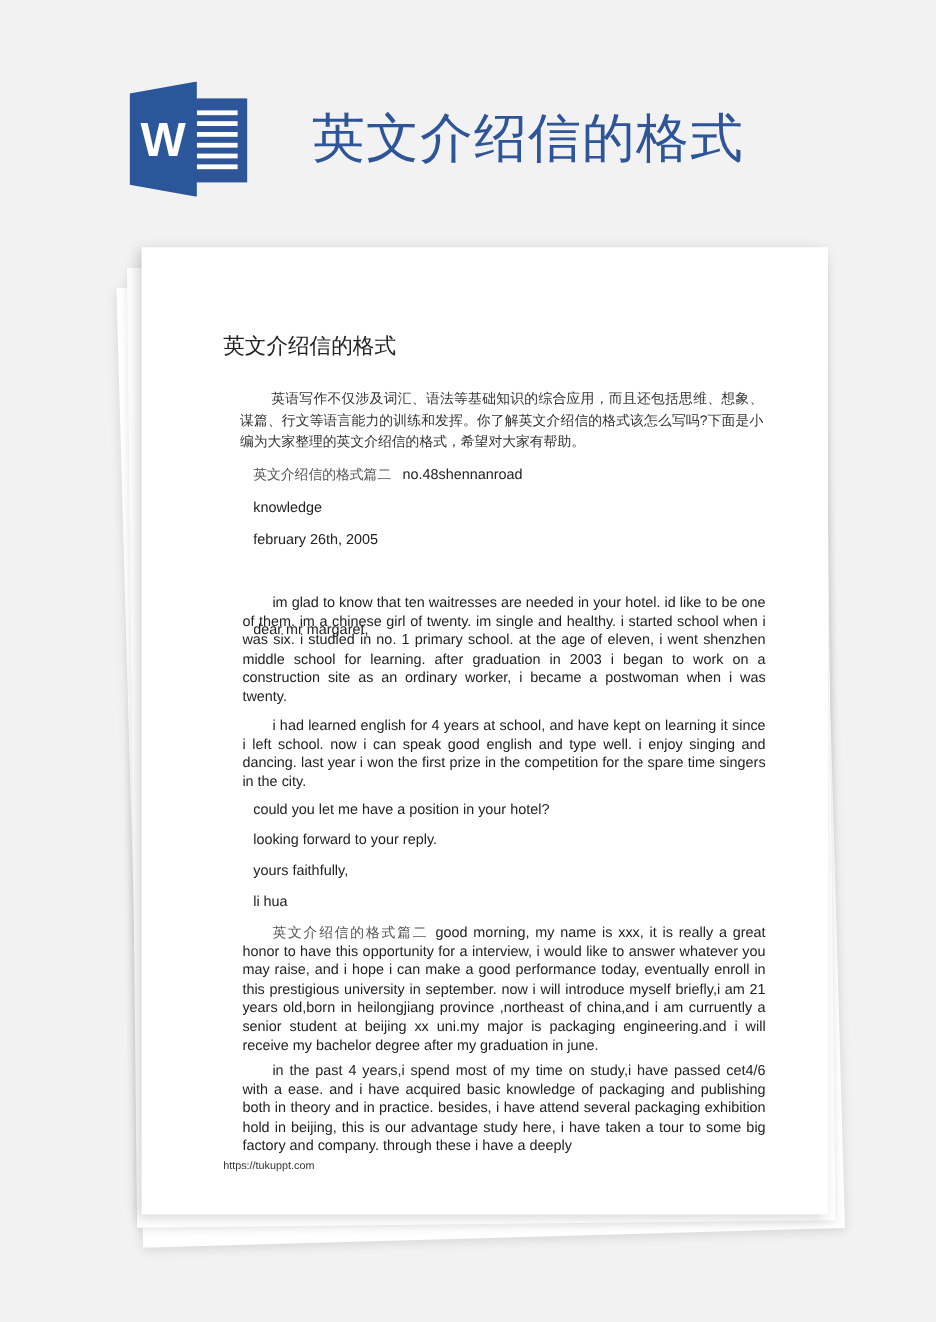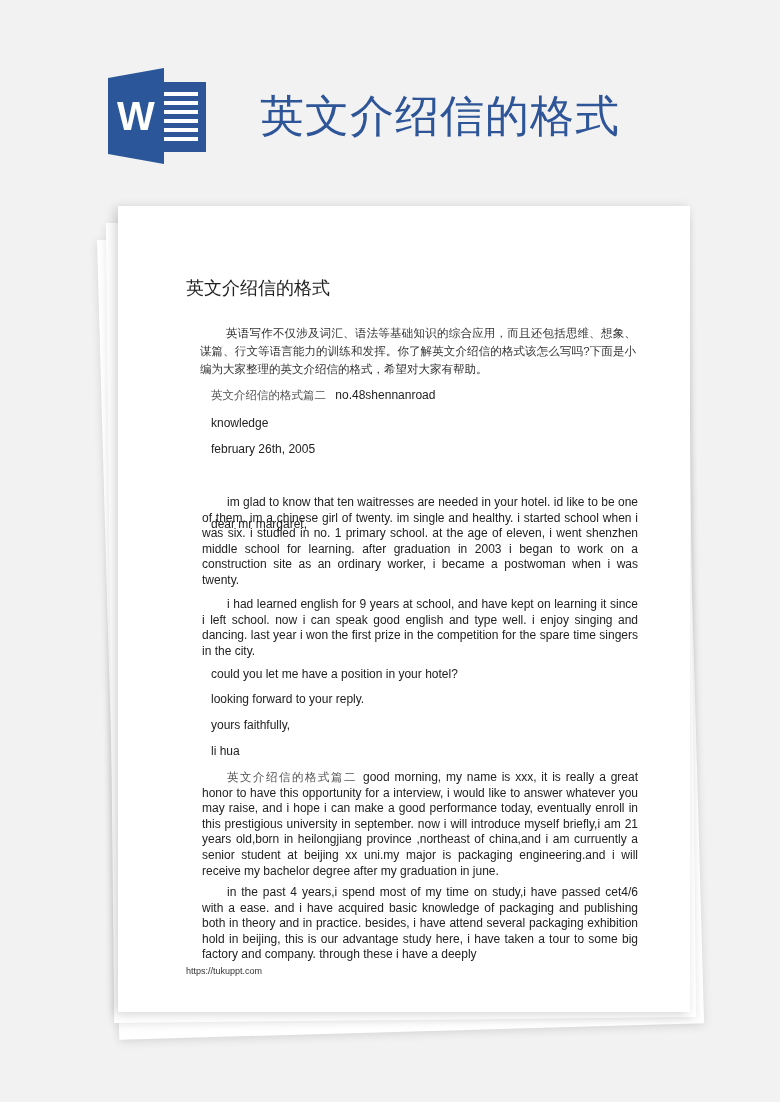--- a/index.html
+++ b/index.html
@@ -77,21 +77,21 @@
 
     <div class="line" style="top:182px;">
       <span class="cn">英文介绍信的格式篇二</span>
       <span>no.48shennanroad</span>
     </div>
     <div class="line" style="top:210px;">knowledge</div>
     <div class="line" style="top:236px;">february 26th,  2005</div>
     <div class="line" style="top:263px;margin-top:48px;">dear mr margaret,</div>
 
     <div class="para" style="top:289px;">im glad to know that ten waitresses are needed in your hotel. id like to be one of them. im a chinese girl of twenty. im single and healthy. i started school when i was six. i studied in no. 1 primary school. at the age of eleven,  i went shenzhen middle school for learning. after graduation in 2003 i began to work on a construction site as an ordinary worker,  i became a postwoman when i was twenty.</div>
-    <div class="para" style="top:391px;">i had learned english for 9 years at school,  and have kept on learning it since i left school. now i can speak good english and type well. i enjoy singing and dancing. last year i won the first prize in the competition for the spare time singers in the city.</div>
+    <div class="para" style="top:391px;">i had learned english for 4 years at school,  and have kept on learning it since i left school. now i can speak good english and type well. i enjoy singing and dancing. last year i won the first prize in the competition for the spare time singers in the city.</div>
 
     <div class="line" style="top:461px;">could you let me have a position in your hotel?</div>
     <div class="line" style="top:486px;">looking forward to your reply.</div>
     <div class="line" style="top:512px;">yours faithfully,</div>
     <div class="line" style="top:538px;">li hua</div>
 
     <div class="para" style="top:564px;"><span class="cn">英文介绍信的格式篇二</span><span>good morning, my name is xxx, it is really a great honor to have this opportunity for a interview, i would like to answer whatever you may raise, and i hope i can make a good performance today, eventually enroll in this prestigious university in september. now i will introduce myself briefly,i am 21 years old,born in heilongjiang province ,northeast of china,and i am curruently a senior student at beijing xx uni.my major is packaging engineering.and i will receive my bachelor degree after my graduation in june.</span></div>
     <div class="para" style="top:679px;">in the past 4 years,i spend most of my time on study,i have passed cet4/6 with a ease. and i have acquired basic knowledge of packaging and publishing both in theory and in practice. besides, i have attend several packaging exhibition hold in beijing, this is our advantage study here, i have taken a tour to some big factory and company. through these i have a deeply</div>
 
     <div class="footer-url">https://tukuppt.com</div>

